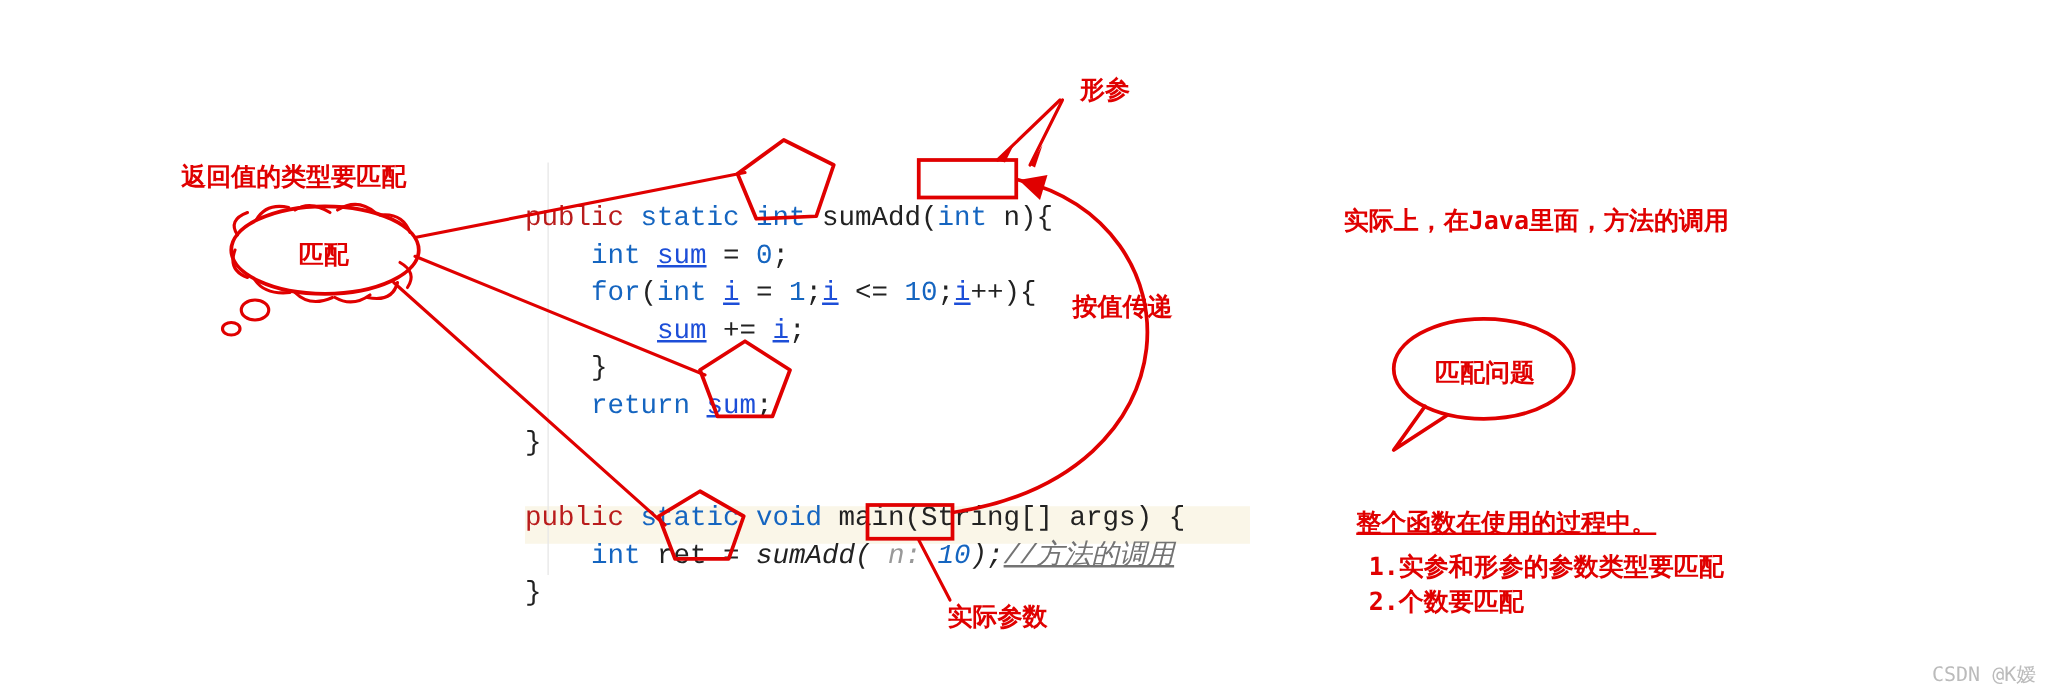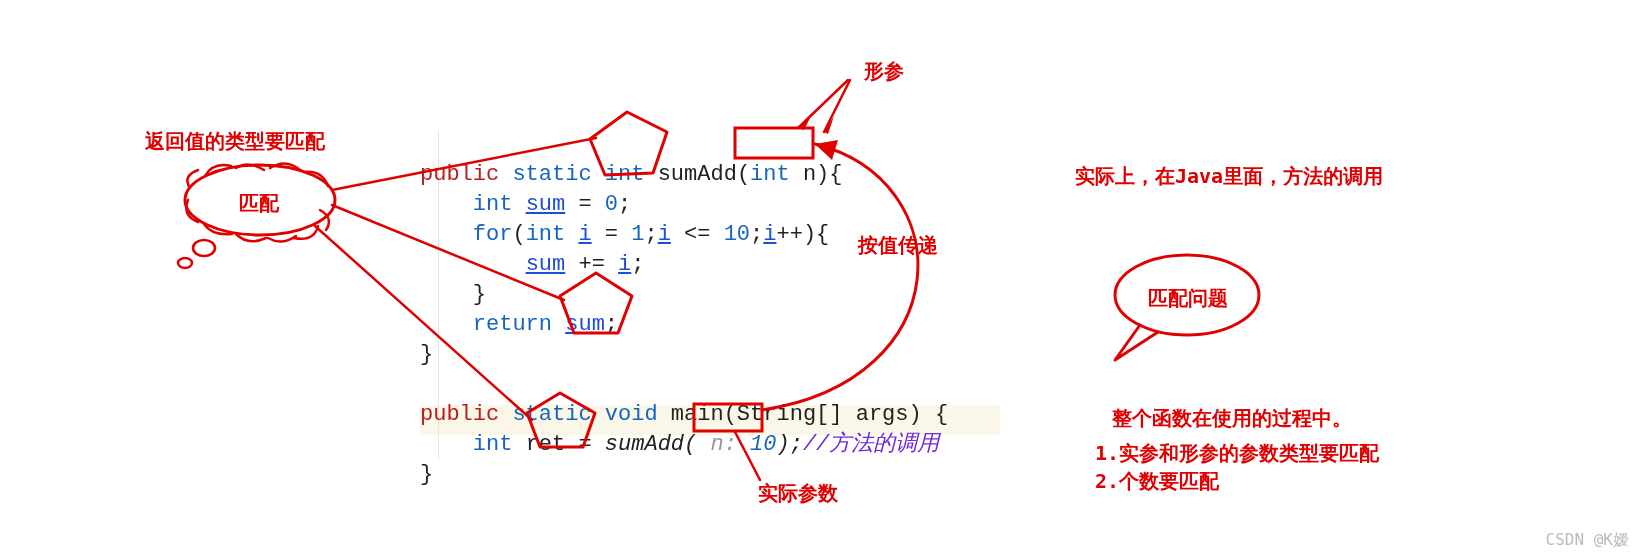--- a/index.html
+++ b/index.html
@@ -25,21 +25,21 @@
   .kw-public   { color: #b91c1c; }
   .kw-static   { color: #1565c0; }
   .kw-void     { color: #1565c0; }
   .kw-int      { color: #1565c0; }
   .kw-for      { color: #1565c0; }
   .kw-return   { color: #1565c0; }
   .ident       { color: #222; }
   .ident-u     { color: #1d4ed8; text-decoration: underline; }
   .num         { color: #1565c0; }
   .hint        { color: #999; font-style: italic; }
-  .comment     { color: #6d28d9; font-style: italic; }
+  .comment     { color: #737373; font-style: italic; text-decoration: underline; }
   .call-italic { font-style: italic; }
   .highlight-row {
     position: absolute;
     left: 420px;
     top: 405px;
     width: 580px;
     height: 30px;
     background: #FAF6E8;
   }
 
@@ -116,21 +116,21 @@
 
 <div class="ann" style="left:145px; top:128px;">返回值的类型要匹配</div>
 <div class="ann" style="left:239px; top:190px;">匹配</div>
 <div class="ann" style="left:828px; top:58px;margin-left:36px;">形参</div>
 <div class="ann" style="left:858px; top:232px;">按值传递</div>
 <div class="ann" style="left:758px; top:480px;">实际参数</div>
 
 <div class="ann" style="left:1075px; top:163px;">实际上，在Java里面，方法的调用</div>
 <div class="ann" style="left:1148px; top:285px;">匹配问题</div>
 
-<div class="ann" style="left:1112px; top:405px;">整个函数在使用的过程中。</div>
+<div class="ann" style="left:1085px; top:405px;text-decoration:underline;">整个函数在使用的过程中。</div>
 <div class="ann" style="left:1095px; top:440px;">1.实参和形参的参数类型要匹配</div>
 <div class="ann" style="left:1095px; top:468px;">2.个数要匹配</div>
 
 <div class="footer">CSDN @K嫒</div>
 
 <svg class="svglayer" viewBox="0 0 1649 557">
 
   <ellipse class="red-stroke" cx="260" cy="200" rx="75" ry="35"></ellipse>
   <path class="red-stroke-thin" d="M190 188 q-8 -12 8 -18"></path>
   <path class="red-stroke-thin" d="M205 176 q8 -14 26 -10"></path>

